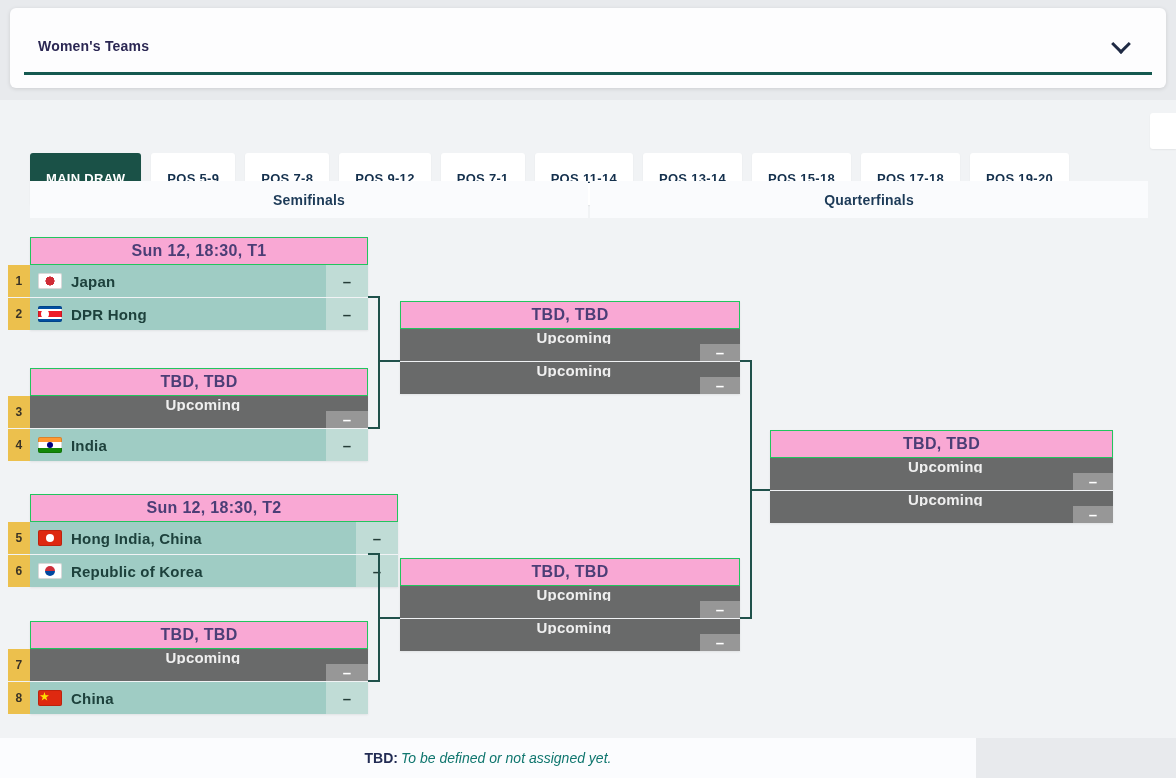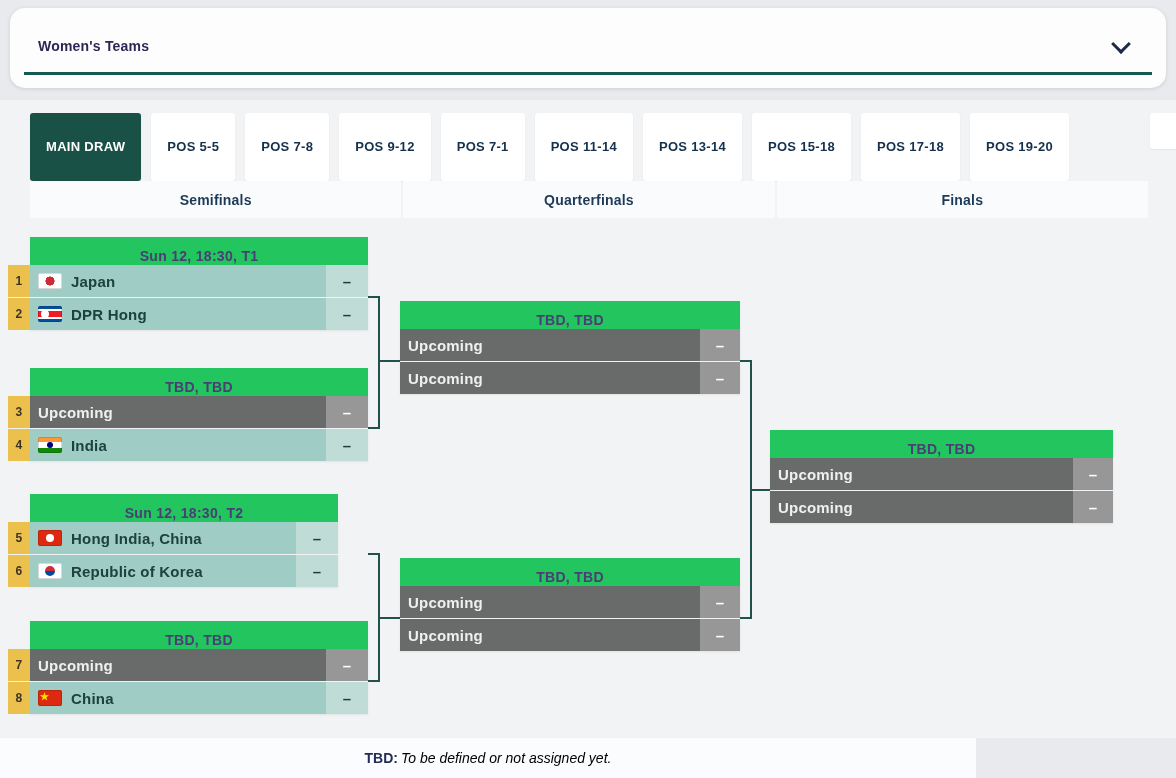--- a/index.html
+++ b/index.html
@@ -8,21 +8,21 @@
     background:#e8eaed;
     font-family:"Liberation Sans", sans-serif;
     -webkit-font-smoothing:antialiased;
     overflow:hidden;
   }
   .page{position:relative;width:1176px;height:778px;}
 
   
   .topcard{
     position:absolute;left:10px;top:8px;width:1156px;height:80px;
-    background:#fdfdfe;border-radius:15px;
+    background:#fdfdfe;border-radius:6px;
     box-shadow:0 1px 4px rgba(0,0,0,.12);
   }
   .selectfield{
     position:absolute;left:14px;right:14px;top:12px;height:52px;
     border-bottom:3px solid #155950;
     display:flex;align-items:center;cursor:pointer;background:#fdfdfe;
   }
   .selectfield .sel-label{
     padding-left:14px;font-size:14px;font-weight:700;color:#2b2753;letter-spacing:.2px;
   }
@@ -31,50 +31,50 @@
     border-right:3px solid #1f2a44;border-bottom:3px solid #1f2a44;
     transform:rotate(45deg);
   }
 
   
   .panel{position:absolute;left:0;top:100px;width:1176px;height:638px;background:#f1f3f5;}
 
   
   .tabs{position:absolute;left:30px;top:113px;display:flex;gap:10px;}
   .tab{
-    height:36px;line-height:36px;padding:16px 16px;background:#ffffff;border-radius:3px;
+    height:36px;line-height:36px;padding:8px 16px;background:#ffffff;border-radius:3px;
     font-size:13px;font-weight:700;color:#14304d;letter-spacing:.3px;
-    box-shadow:0 1px 2px rgba(0,0,0,.06);cursor:pointer;white-space:nowrap;
+    box-shadow:0 1px 2px rgba(0,0,0,.06);cursor:pointer;white-space:nowrap;margin-top:40px;
   }
   .tab.active{background:#1a5147;color:#ffffff;}
   .tab-sliver{
     position:absolute;left:1150px;top:113px;width:26px;height:36px;
     background:#ffffff;border-radius:3px 0 0 3px;box-shadow:0 1px 2px rgba(0,0,0,.06);
   }
 
   
   .colhead{position:absolute;left:30px;top:181px;width:1118px;height:37px;display:flex;gap:2px;}
   .colhead>div{
     flex:1;background:#fafbfd;display:flex;align-items:center;justify-content:center;
     font-weight:700;font-size:14px;color:#1c3a57;letter-spacing:.2px;
   }
 
   
   .match{position:absolute;box-shadow:0 1px 2px rgba(0,0,0,.07);}
   .m-title{
-    height:28px;line-height:26px;background:#22c55e;border:6px solid #22c55e;box-sizing:border-box;
-    text-align:center;font-size:14px;font-weight:600;color:#4b3e76;letter-spacing:.3px;
+    height:28px;line-height:26px;background:#f9a8d4;border:1px solid #22c55e;box-sizing:border-box;
+    text-align:center;font-size:16px;font-weight:600;color:#4b3e76;letter-spacing:.3px;
   }
   .slot{
     height:32px;display:flex;align-items:center;position:relative;
     font-weight:700;font-size:15px;letter-spacing:.2px;
   }
   .slot + .slot{margin-top:1px;}
   .slot.teal{background:#9fccc4;color:#1d413c;}
-  .slot.gray{background:#696a6a;color:#efefef;}
+  .slot.gray{background:#696a6a;color:#efefef;flex-direction:column;}
   .slot.gray .team{padding-left:8px;}
   .team{white-space:nowrap;overflow:hidden;}
   .score{
     margin-left:auto;width:42px;align-self:stretch;flex:0 0 auto;
     display:flex;align-items:center;justify-content:center;font-weight:700;font-size:15px;
   }
   .sf .score{width:40px;}
   .teal .score{background:#c0dcd6;color:#243c38;}
   .gray .score{background:#979797;color:#ffffff;}
   .seed{
@@ -104,54 +104,53 @@
 
   
   .cline{position:absolute;background:#20514b;}
 
   
   .footerband{
     position:absolute;left:0;top:738px;width:976px;height:40px;background:#fbfcfe;
     display:flex;align-items:center;justify-content:center;font-size:14px;
   }
   .footerband .abbr{font-weight:700;color:#222c54;}
-  .footerband .note{font-style:italic;color:#000000;margin-left:3px;}
+  .footerband .note{font-style:italic;color:#0f766e;margin-left:3px;}
 </style>
 </head>
 <body>
 
 <div class="page">
 
   <div class="topcard">
     <div class="selectfield">
       <span class="sel-label">Women's Teams</span>
       <span class="chev"></span>
     </div>
   </div>
 
   <div class="panel"></div>
 
   <div class="tabs">
     <div class="tab active">MAIN DRAW</div>
-    <div class="tab">POS 5-5</div>
+    <div class="tab">POS 5-9</div>
     <div class="tab">POS 7-8</div>
     <div class="tab">POS 9-12</div>
     <div class="tab">POS 7-1</div>
     <div class="tab">POS 11-14</div>
     <div class="tab">POS 13-14</div>
     <div class="tab">POS 15-18</div>
     <div class="tab">POS 17-18</div>
     <div class="tab">POS 19-20</div>
   </div>
   <div class="tab-sliver"></div>
 
   <div class="colhead">
     <div>Semifinals</div>
     <div>Quarterfinals</div>
-    <div>Finals</div>
   </div>
 
   <div class="match" style="left:30px;top:237px;width:338px;">
     <div class="m-title">Sun 12, 18:30, T1</div>
     <div class="slot teal">
       <span class="seed">1</span>
       <span data-flag="japan"></span>
       <span class="team">Japan</span>
       <span class="score">–</span>
     </div>
@@ -171,21 +170,21 @@
       <span class="score">–</span>
     </div>
     <div class="slot teal">
       <span class="seed">4</span>
       <span data-flag="india"></span>
       <span class="team">India</span>
       <span class="score">–</span>
     </div>
   </div>
 
-  <div class="match" style="left:30px;top:494px;width:308px;">
+  <div class="match" style="left:30px;top:494px;width:368px;">
     <div class="m-title">Sun 12, 18:30, T2</div>
     <div class="slot teal">
       <span class="seed">5</span>
       <span data-flag="hong-kong"></span>
       <span class="team">Hong India, China</span>
       <span class="score">–</span>
     </div>
     <div class="slot teal">
       <span class="seed">6</span>
       <span data-flag="korea"></span>

